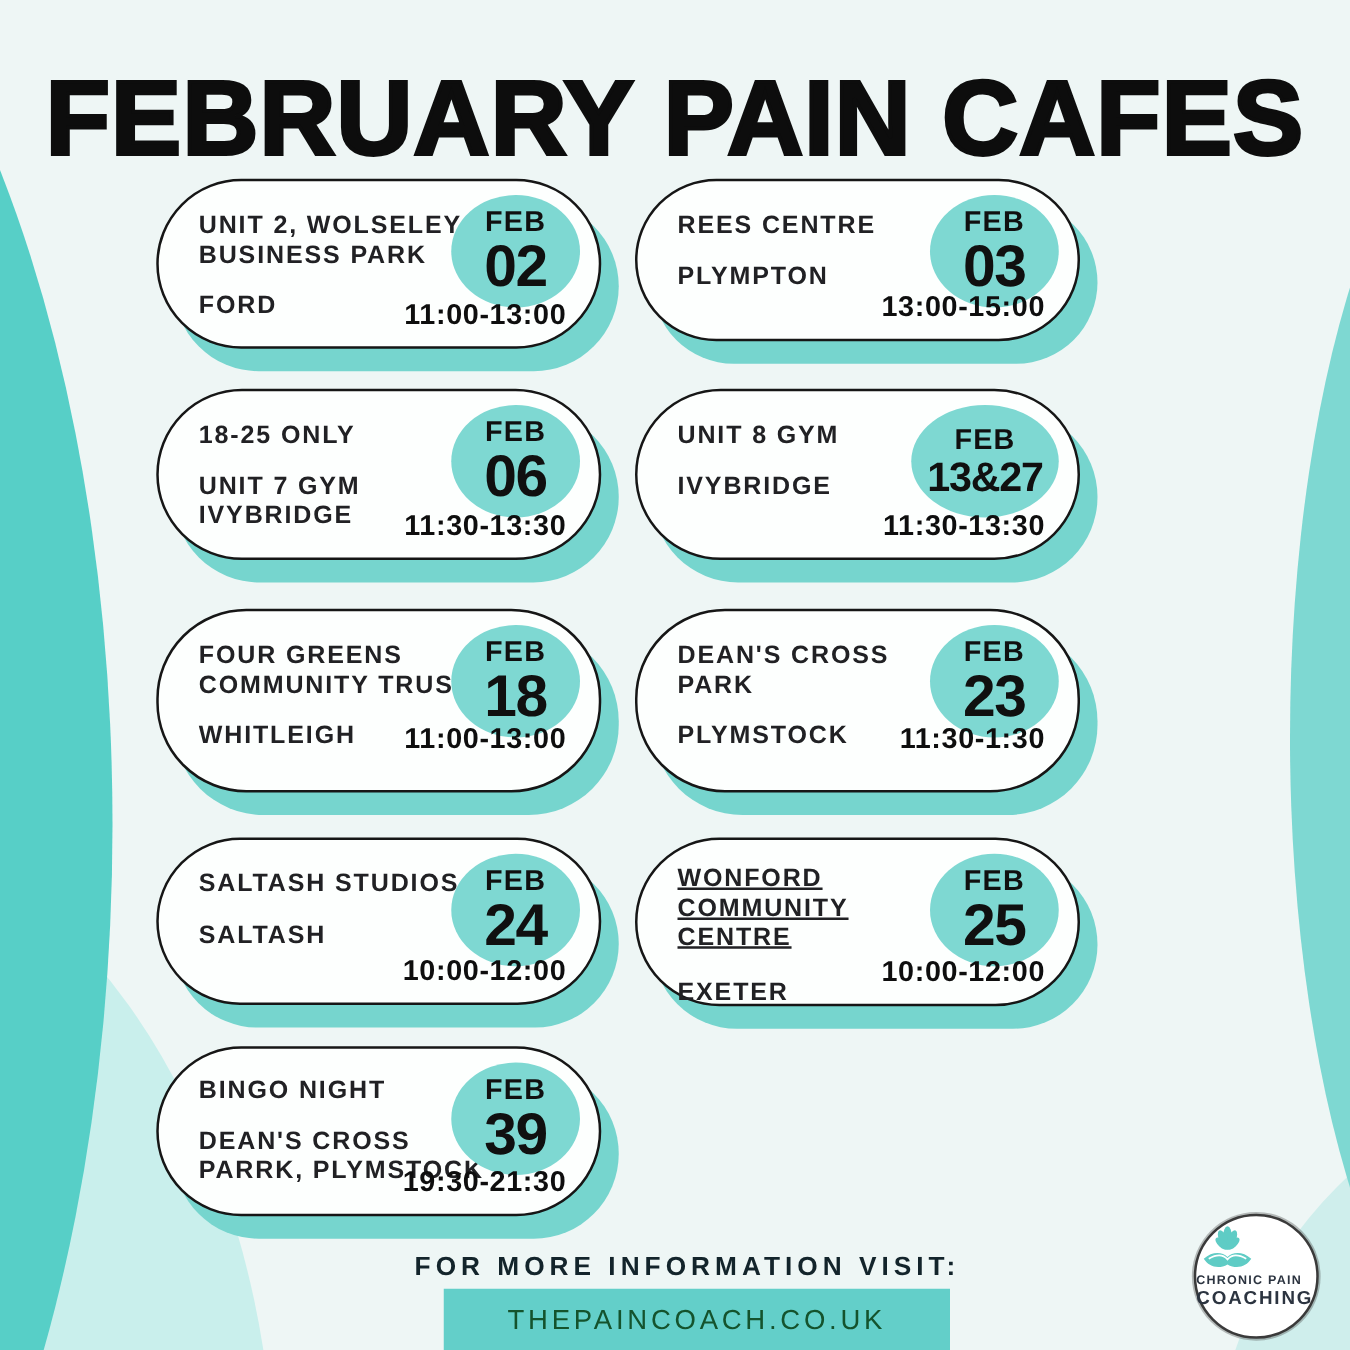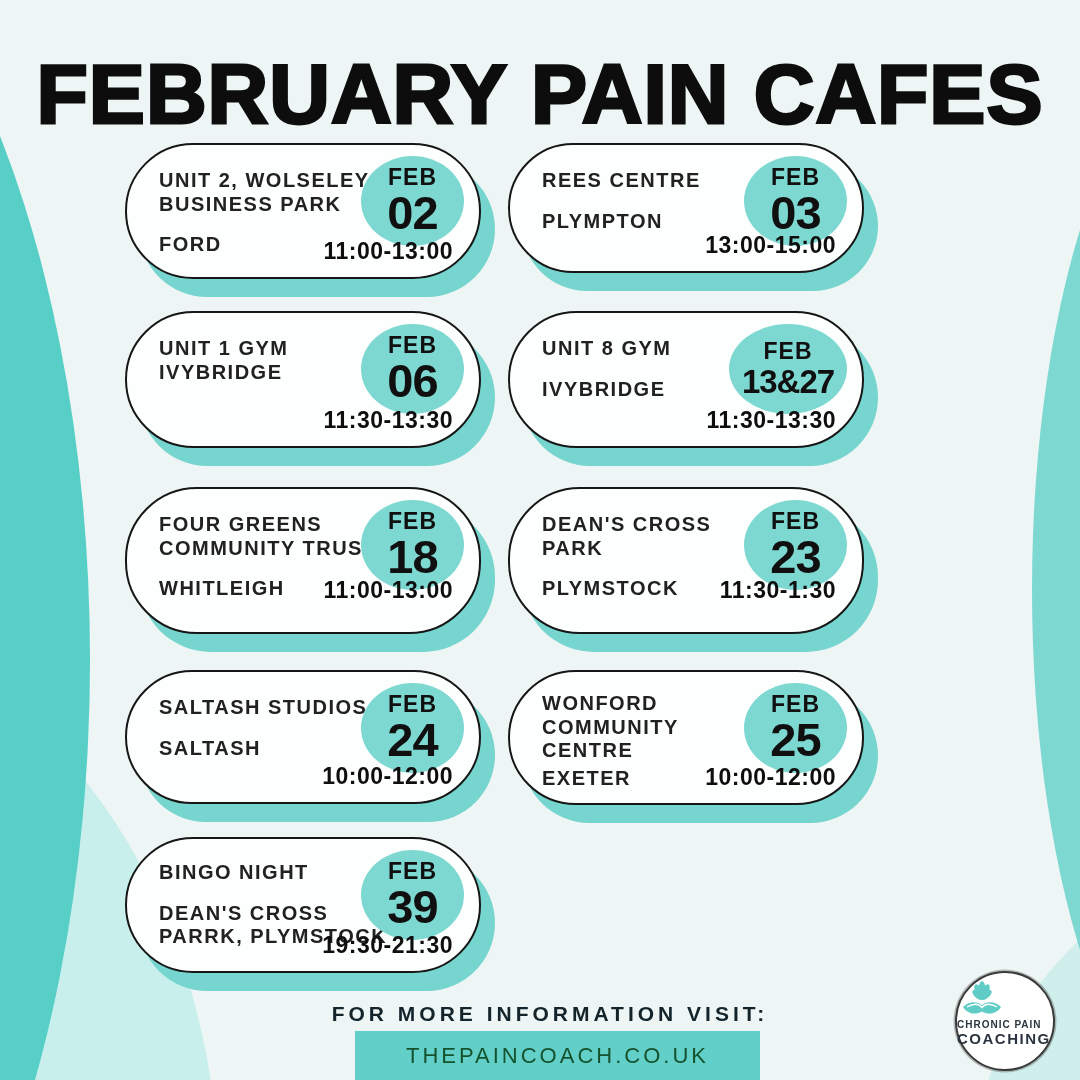--- a/index.html
+++ b/index.html
@@ -99,21 +99,22 @@
     </div>
     <div class="badge">
       <span class="month">FEB</span>
       <span class="day">03</span>
     </div>
     <div class="time">13:00-15:00</div>
   </div>
 
   <div class="card" style="left:125px;top:311px;height:137px;">
     <div class="loc">
-      <p>UNIT 1 GYM IVYBRIDGE</p>
+      <p>18-25 ONLY</p>
+      <p>UNIT 7 GYM IVYBRIDGE</p>
     </div>
     <div class="badge">
       <span class="month">FEB</span>
       <span class="day">06</span>
     </div>
     <div class="time">11:30-13:30</div>
   </div>
 
   <div class="card" style="left:508px;top:311px;height:137px;">
     <div class="loc">
@@ -158,21 +159,21 @@
     </div>
     <div class="badge">
       <span class="month">FEB</span>
       <span class="day">24</span>
     </div>
     <div class="time">10:00-12:00</div>
   </div>
 
   <div class="card" style="left:508px;top:670px;height:135px;">
     <div class="loc" style="top:20px;">
-      <p style="margin-bottom:4px;">WONFORD COMMUNITY CENTRE</p>
+      <p style="margin-bottom:20px;text-decoration:underline;">WONFORD COMMUNITY CENTRE</p>
       <p>EXETER</p>
     </div>
     <div class="badge">
       <span class="month">FEB</span>
       <span class="day">25</span>
     </div>
     <div class="time">10:00-12:00</div>
   </div>
 
   <div class="card" style="left:125px;top:837px;height:136px;">

